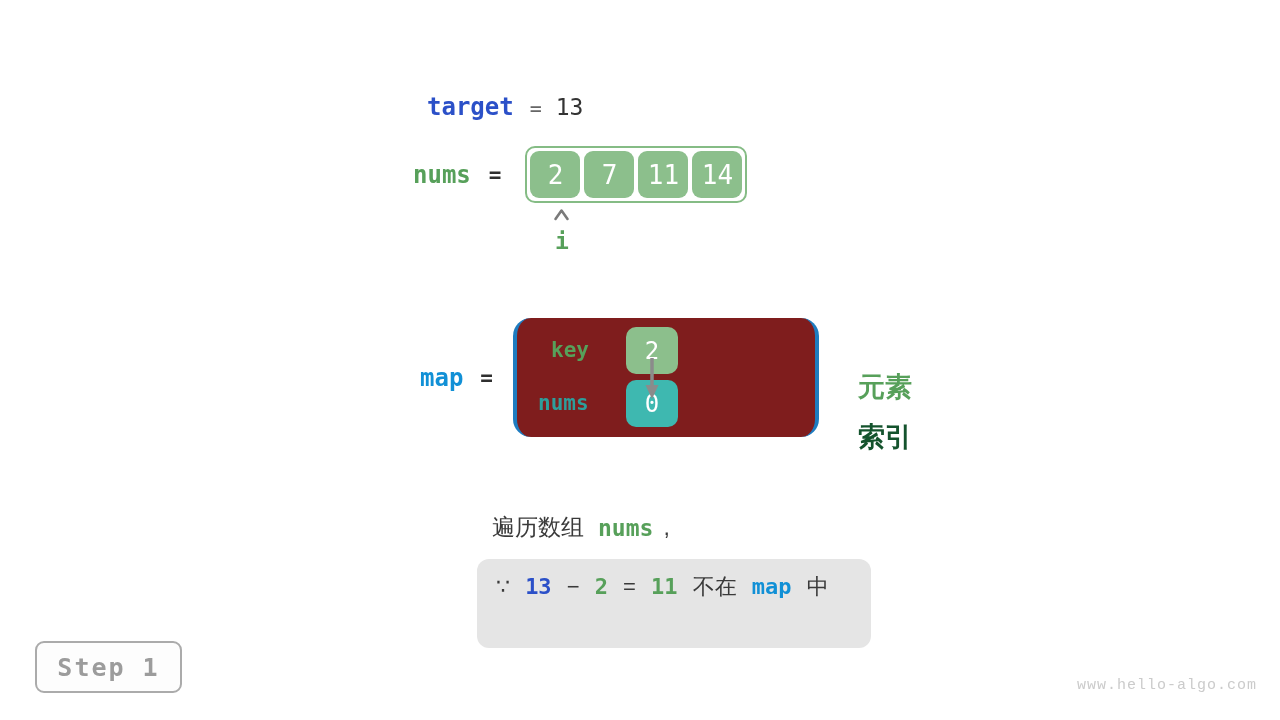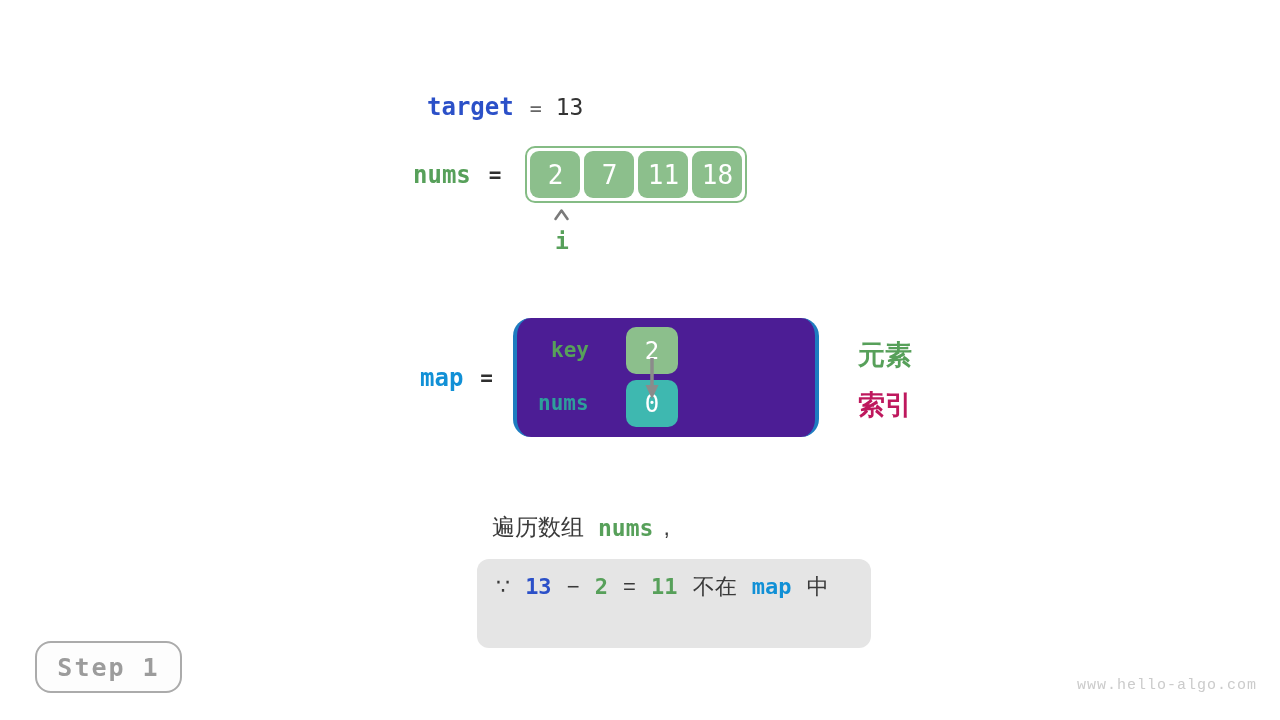--- a/index.html
+++ b/index.html
@@ -30,58 +30,58 @@
 
   
   .pointer-caret{position:absolute;left:553px;top:208px;width:17px;height:13px;}
   .pointer-i{position:absolute;left:555px;top:228px;color:#57A05A;font-weight:bold;font-size:23px;}
 
   
   .map-row{position:absolute;left:420px;top:318px;height:119px;display:flex;align-items:center;}
   .kw-map{color:#1190D6;font-weight:bold;font-size:24px;}
   .map-row .eq{color:#2f2f2f;font-weight:bold;font-size:21px;margin:0 20px 0 17px;}
   .map-box{
-    position:relative;width:306px;height:119px;background:#4c1d95;
+    position:relative;width:306px;height:119px;background:#7f1d1d;
     border-left:4px solid #1E7CC0;border-right:4px solid #1E7CC0;
     border-radius:18px;box-sizing:border-box;
   }
   .key-label{position:absolute;left:34px;top:20px;color:#57A05A;font-weight:bold;font-size:21px;}
   .value-label{position:absolute;left:21px;top:73px;color:#2E9E9B;font-weight:bold;font-size:21px;}
   .kv-cell{
     position:absolute;left:109px;width:52px;height:47px;border-radius:10px;
     color:#ffffff;font-size:24px;display:flex;align-items:center;justify-content:center;
   }
   .key-cell{top:9px;background:#8CBF8C;}
   .value-cell{top:62px;background:#3EB8B0;}
   .kv-arrow{position:absolute;left:125px;top:38px;width:20px;height:46px;z-index:2;}
 
-  .side-label{position:absolute;left:858px;font-weight:bold;font-size:27px;}
+  .side-label{position:absolute;left:858px;font-weight:bold;font-size:27px;margin-top:32px;}
   .side-label.element{top:337px;color:#57A05A;}
-  .side-label.index{top:387px;color:#be185d;}
+  .side-label.index{top:387px;color:#14532d;}
 
   
   .caption{position:absolute;left:492px;top:512px;display:flex;align-items:center;font-size:23px;color:#3A3A3A;}
   .caption .code{color:#57A05A;font-weight:bold;font-size:23px;margin:0 10px 0 14px;}
 
   
   .note-box{
     position:absolute;left:477px;top:559px;width:394px;height:89px;
     background:#E5E5E5;border-radius:12px;box-sizing:border-box;
     padding:11px 0 12px 19px;font-size:22px;color:#3A3A3A;line-height:34px;
   }
   .note-line{white-space:nowrap;}
   .note-line span{margin-right:9px;}
   .tok-blue{color:#2B50C8;font-weight:bold;font-size:22px;}
   .tok-green{color:#57A05A;font-weight:bold;font-size:22px;}
   .tok-map{color:#1190D6;font-weight:bold;font-size:22px;}
 
   
   .step-box{
     position:absolute;left:35px;top:641px;width:147px;height:52px;
-    border:2px solid #ABABAB;border-radius:16px;background:#FDFDFD;
+    border:2px solid #ABABAB;border-radius:9px;background:#FDFDFD;
     display:flex;align-items:center;justify-content:center;box-sizing:border-box;
   }
   .step-box .txt{color:#9C9C9C;font-weight:bold;font-size:25px;letter-spacing:2px;}
 
   
   .watermark{position:absolute;left:1077px;top:677px;color:#CBCBCB;font-size:15px;letter-spacing:1px;font-family:Liberation Mono, monospace;}
 </style>
 </head>
 <body>
 
@@ -91,21 +91,21 @@
   <span class="val">13</span>
 </div>
 
 <div class="nums-row mono">
   <span class="kw-nums">nums</span>
   <span class="eq">=</span>
   <div class="array-box">
     <div class="array-cell">2</div>
     <div class="array-cell">7</div>
     <div class="array-cell">11</div>
-    <div class="array-cell">18</div>
+    <div class="array-cell">14</div>
   </div>
 </div>
 
 <svg class="pointer-caret" viewBox="0 0 17 13">
   <path d="M2.5 11 L8.5 2.5 L14.5 11" fill="none" stroke="#7a7a7a" stroke-width="2.6" stroke-linecap="round" stroke-linejoin="round"></path>
 </svg>
 <div class="pointer-i mono">i</div>
 
 <div class="map-row mono">
   <span class="kw-map">map</span>

